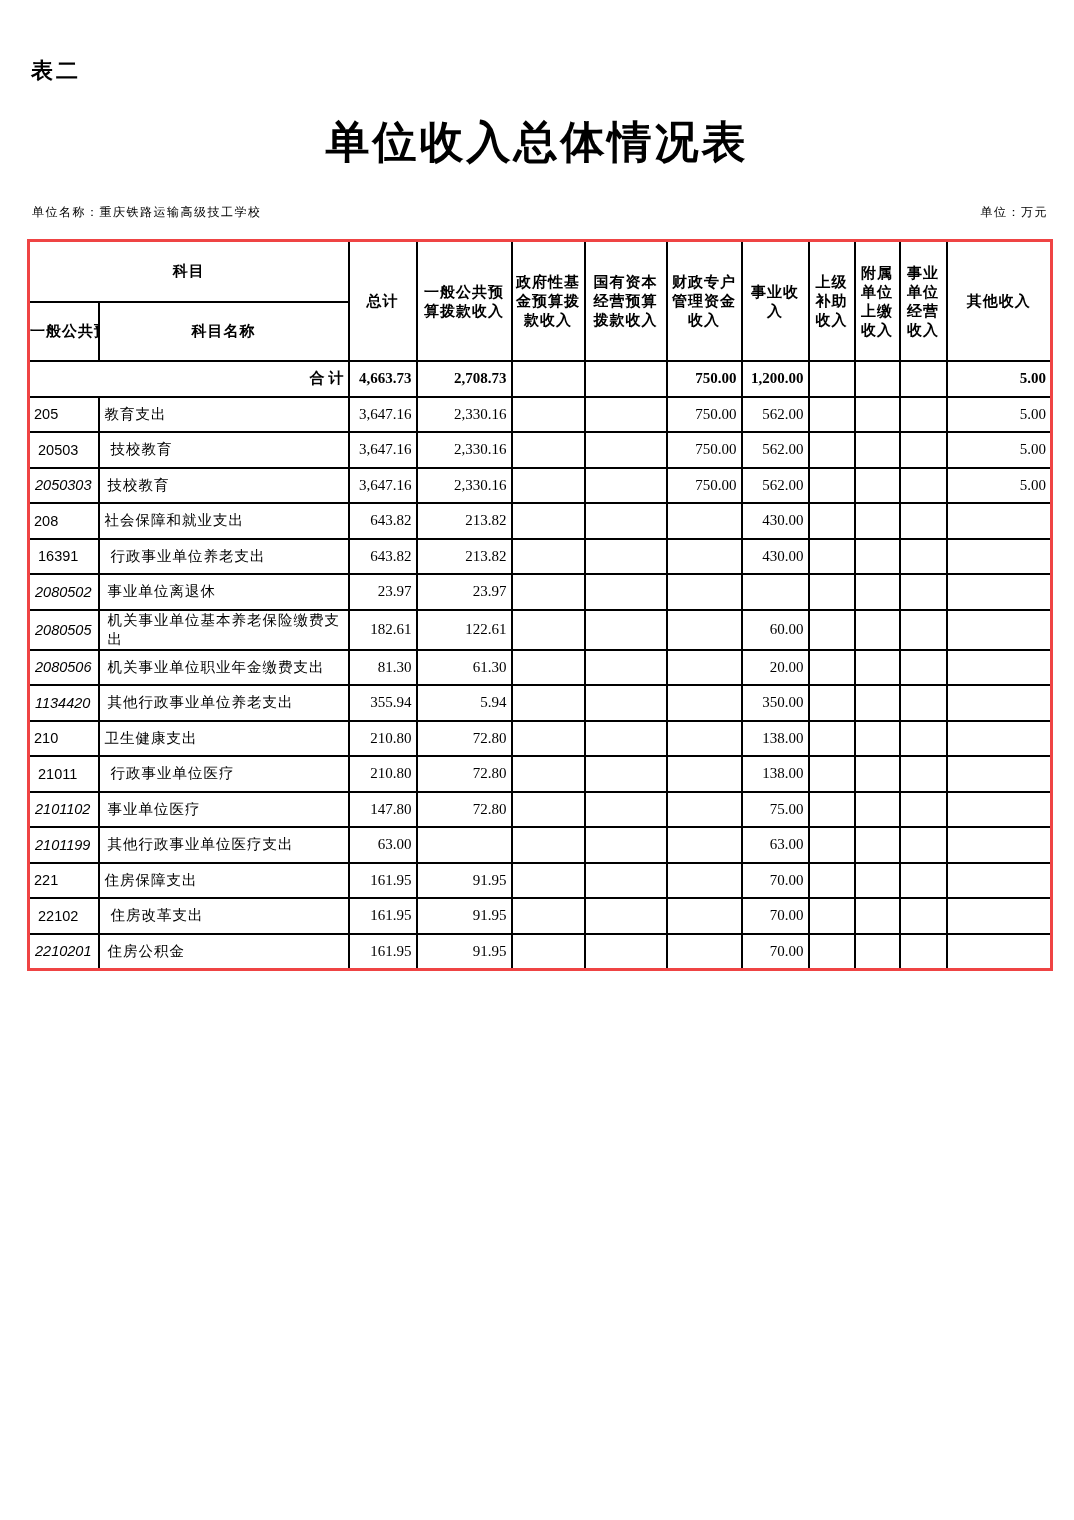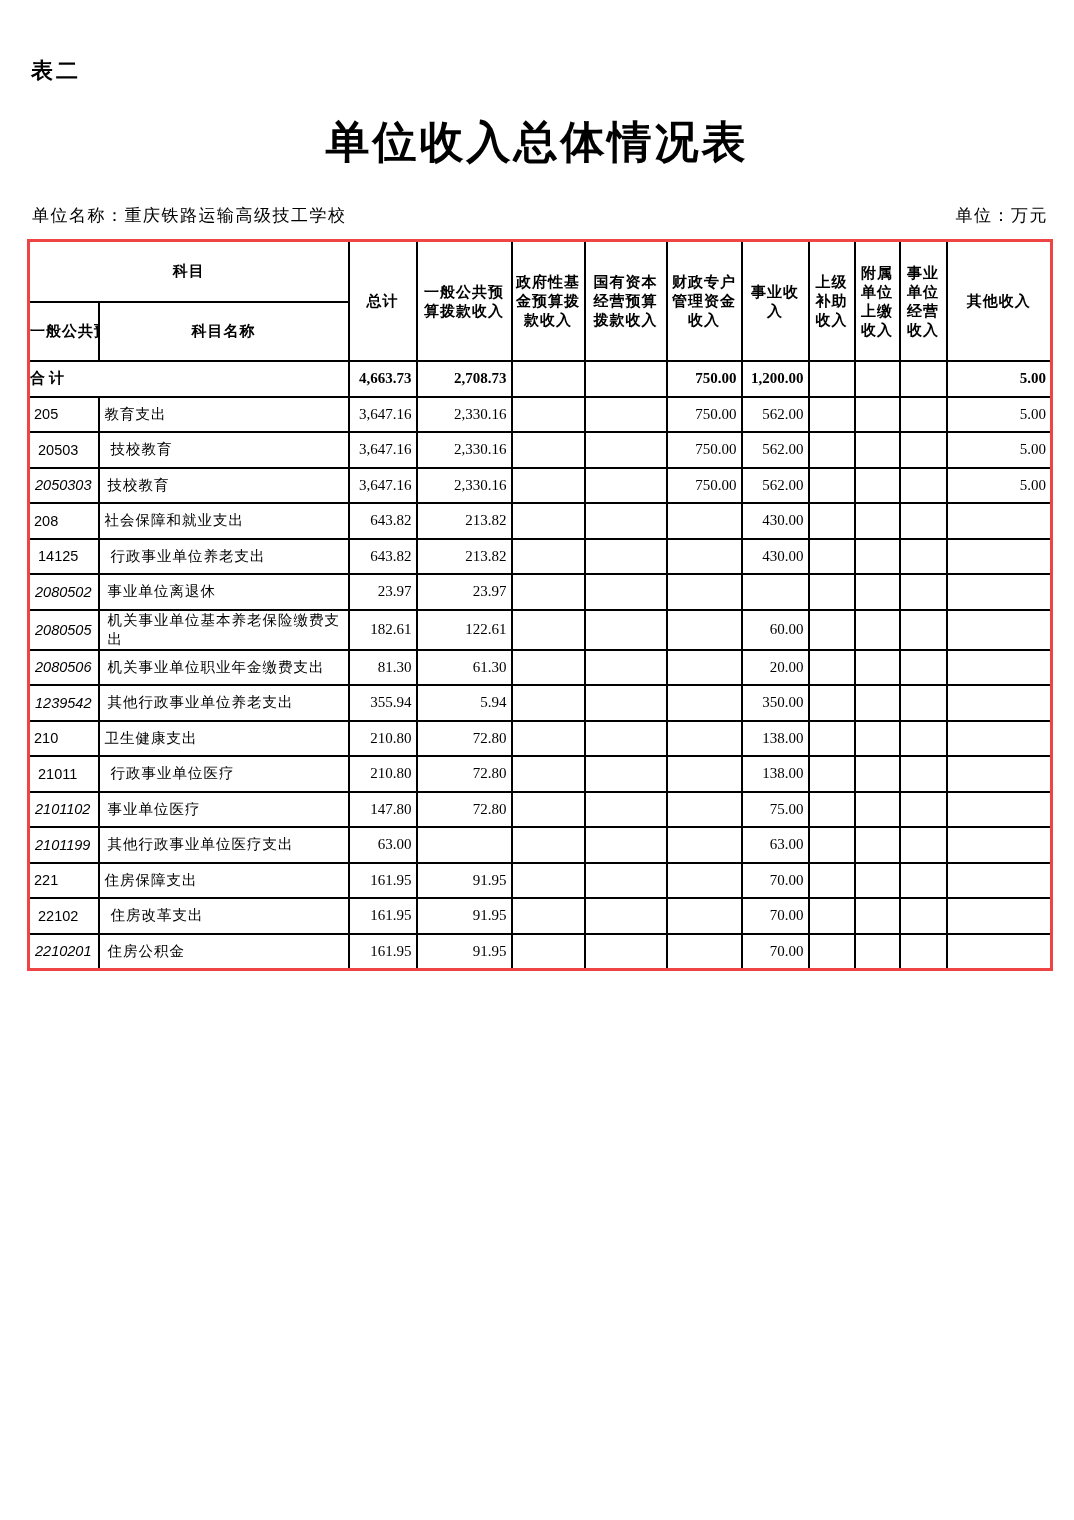--- a/index.html
+++ b/index.html
@@ -12,35 +12,35 @@
     letter-spacing:3px;font-family:"Liberation Serif",serif;
   }
   .page-title{
     position:absolute;left:0;top:113px;width:100%;text-align:center;
     font-size:44px;font-weight:bold;letter-spacing:3px;
     font-family:"Liberation Serif",serif;
   }
   .meta-row{
     position:absolute;left:32px;right:26px;top:204px;
     display:flex;justify-content:space-between;align-items:flex-end;
-    font-size:17px;letter-spacing:1.5px;text-align:center;
+    font-size:12px;letter-spacing:1.5px;text-align:center;
   }
   .tbl-wrap{position:absolute;left:27px;top:239px;}
   table{border-collapse:collapse;table-layout:fixed;width:1023px;border:3px solid #ef4444;}
   th,td{border:2px solid #000;padding:0;overflow:hidden;vertical-align:middle;}
   .h1{height:61px;}
   .h2{height:59px;}
   .head{
     font-family:"Liberation Sans",sans-serif;font-weight:bold;font-size:15px;
     text-align:center;letter-spacing:1px;white-space:nowrap;
   }
   .col-head{white-space:pre-line;line-height:19px;}
   .total-row{height:36px;}
   .total-row td{font-weight:bold;}
-  .total-label{text-align:left;font-size:15px;letter-spacing:4px;}
+  .total-label{text-align:right;font-size:15px;letter-spacing:4px;}
   .data-row{height:35.5px;padding-left:9px;}
   .code{font-family:"Liberation Sans",sans-serif;font-size:14.5px;}
   .name{font-size:14.5px;letter-spacing:1px;}
   .num{font-size:15px;text-align:right;padding-right:4px;font-family:"Liberation Serif",serif;}
   .lv0 .code{padding-left:4px;}
   .lv1 .code{padding-left:8px;}
   .lv2 .code{padding-left:5px;font-style:italic;}
   .lv0 .name{padding-left:5px;}
   .lv1 .name{padding-left:11px;}
   .lv2 .name{padding-left:8px;}
@@ -177,21 +177,21 @@
             <td class="num"></td>
             <td class="num"></td>
             <td class="num"></td>
             <td class="num">430.00</td>
             <td class="num"></td>
             <td class="num"></td>
             <td class="num"></td>
             <td class="num"></td>
           </tr>
           <tr class="data-row lv1">
-            <td class="code">14125</td>
+            <td class="code">16391</td>
             <td class="name">行政事业单位养老支出</td>
             <td class="num">643.82</td>
             <td class="num">213.82</td>
             <td class="num"></td>
             <td class="num"></td>
             <td class="num"></td>
             <td class="num">430.00</td>
             <td class="num"></td>
             <td class="num"></td>
             <td class="num"></td>
@@ -233,21 +233,21 @@
             <td class="num"></td>
             <td class="num"></td>
             <td class="num"></td>
             <td class="num">20.00</td>
             <td class="num"></td>
             <td class="num"></td>
             <td class="num"></td>
             <td class="num"></td>
           </tr>
           <tr class="data-row lv2">
-            <td class="code">1239542</td>
+            <td class="code">1134420</td>
             <td class="name">其他行政事业单位养老支出</td>
             <td class="num">355.94</td>
             <td class="num">5.94</td>
             <td class="num"></td>
             <td class="num"></td>
             <td class="num"></td>
             <td class="num">350.00</td>
             <td class="num"></td>
             <td class="num"></td>
             <td class="num"></td>

